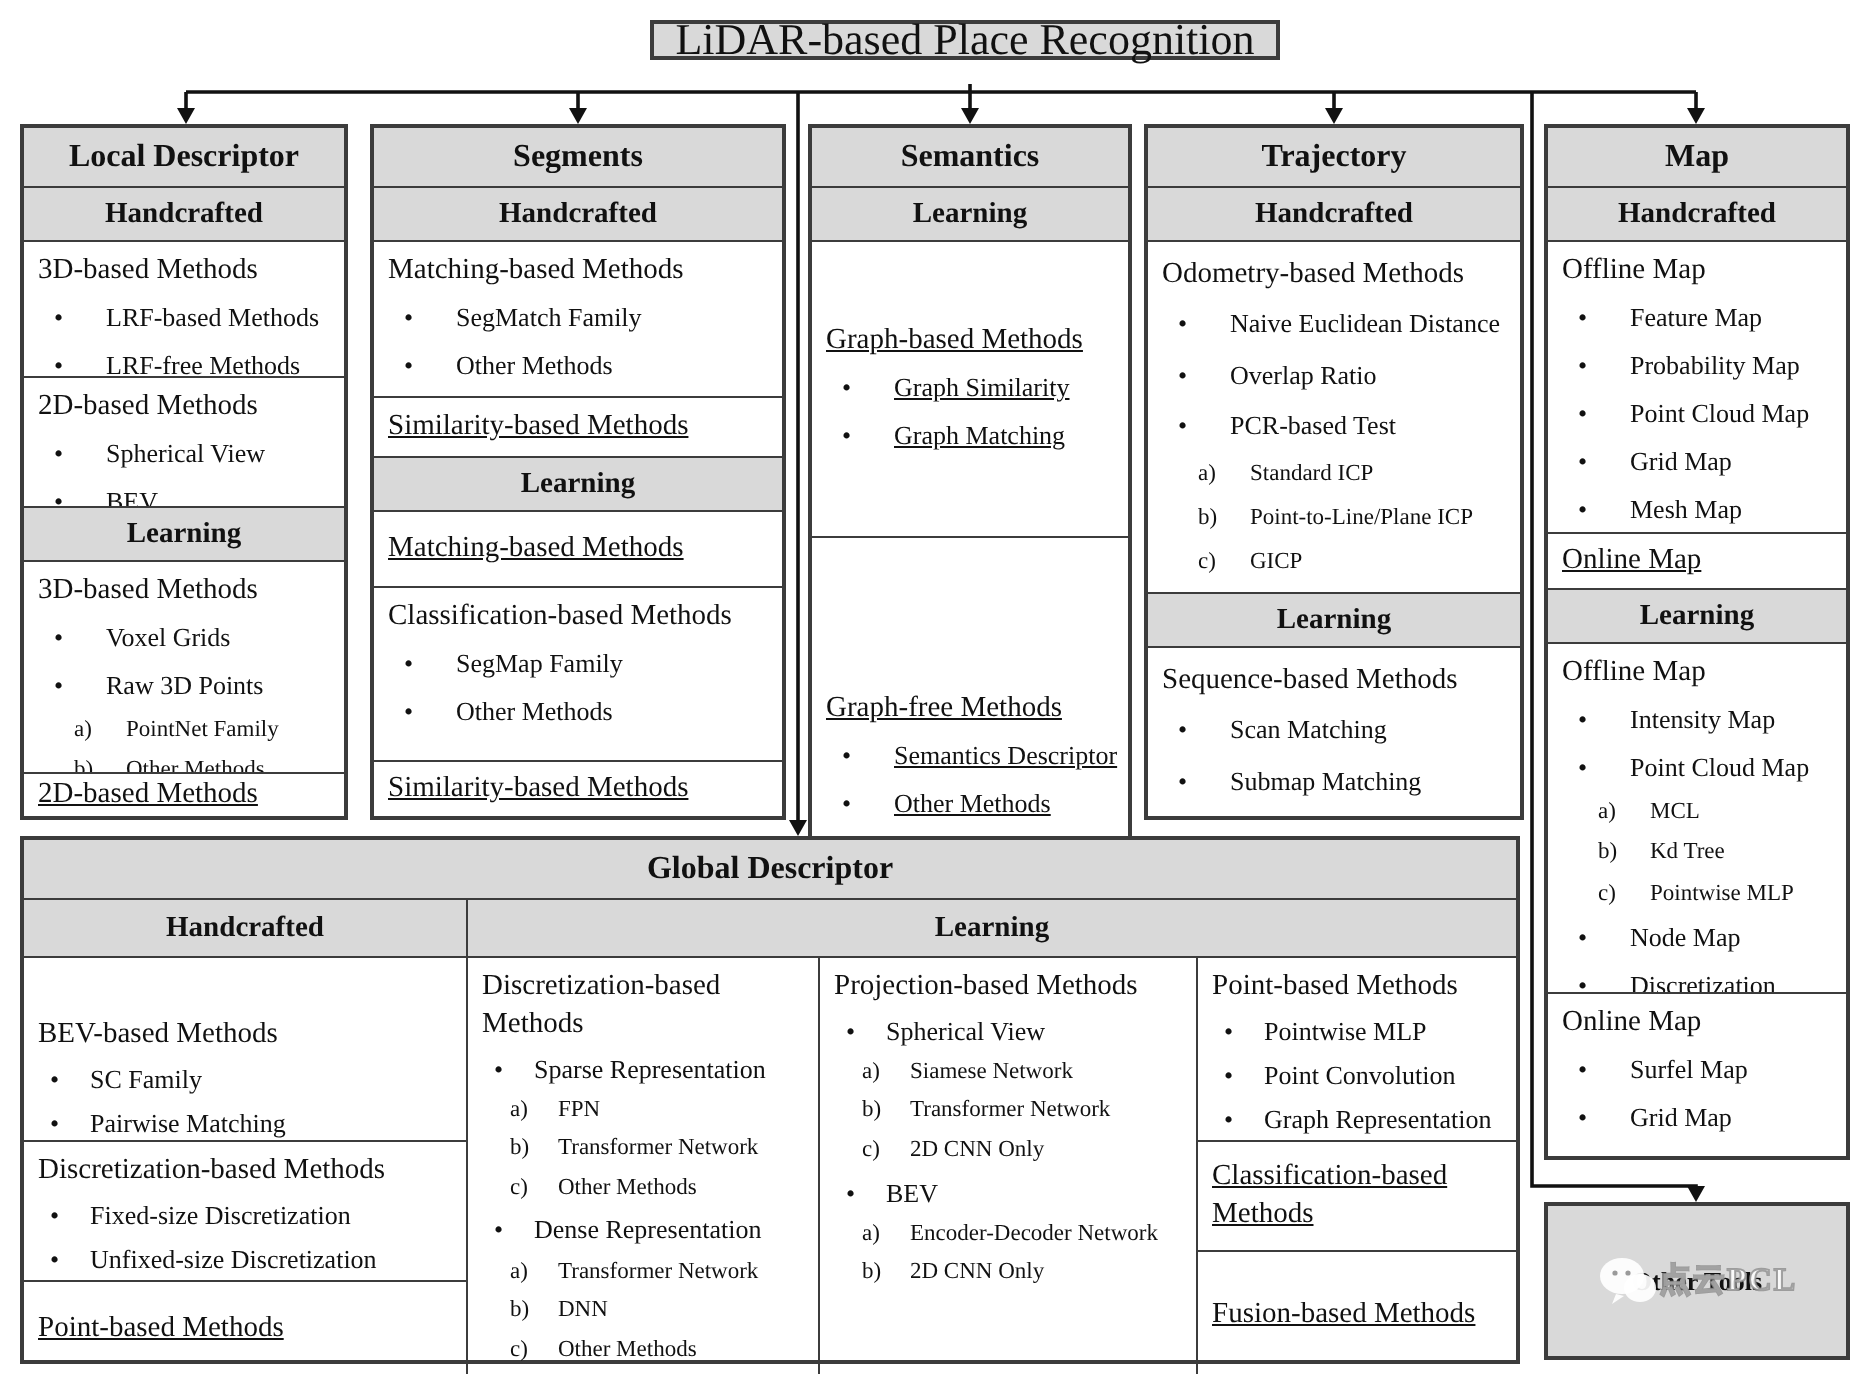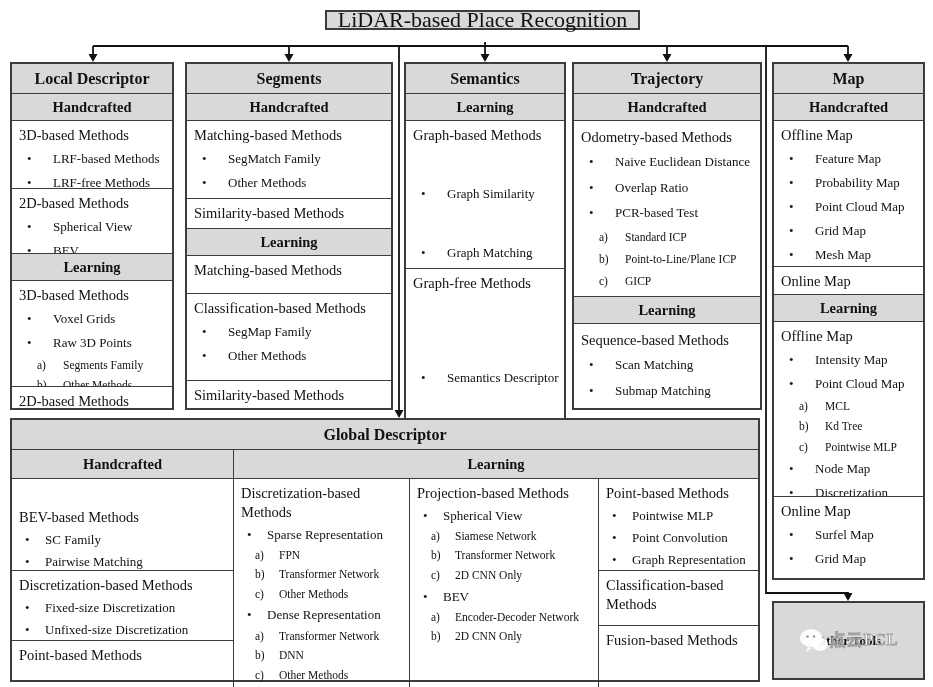--- a/index.html
+++ b/index.html
@@ -9,21 +9,21 @@
   .box{position:absolute;z-index:2;background:#fff;border:2px solid var(--line);box-sizing:border-box;
        display:flex;flex-direction:column;}
   .col-title{height:30px;flex:0 0 30px;background:var(--fill);display:flex;align-items:center;justify-content:center;
        font-weight:bold;font-size:16px;border-bottom:1.5px solid var(--line);box-sizing:border-box;}
   .sec{box-sizing:border-box;overflow:hidden;border-bottom:1.5px solid var(--line);}
   .sec:last-child{border-bottom:none;}
   .sec.grow{flex:1 1 auto;}
   .sec.header{background:var(--fill);display:flex;align-items:center;justify-content:center;
        font-weight:bold;font-size:14.5px;}
   .sec.block{display:flex;flex-direction:column;justify-content:flex-start;padding:3px 4px 3px 5px;}
-  .sec.block.vcenter{justify-content:space-between;}
+  .sec.block.vcenter{justify-content:center;text-decoration:underline;}
   .sec.block.spread{justify-content:space-evenly;}
   .blk-title{font-size:14.5px;line-height:1.3;padding:2px 0 2px 2px;}
   .item{position:relative;font-size:13px;line-height:1.85;padding-left:36px;}
   .item .m{position:absolute;left:10px;}
   .item.lettered{font-size:11.5px;line-height:1.78;padding-left:46px;}
   .item.lettered .m{left:20px;}
   .titlebox{position:absolute;z-index:2;left:325px;top:10px;width:315px;height:20px;background:var(--fill);
        border:2px solid var(--line);box-sizing:border-box;display:flex;align-items:center;justify-content:center;
        font-weight:normal;font-size:22px;}
   
@@ -93,21 +93,21 @@
         <div class="sec block" style="flex: 0 0 65px; height: 65px;">
           <div class="blk-title">2D-based Methods</div>
           <div class="item"><span class="m">•</span><span>Spherical View</span></div>
           <div class="item"><span class="m">•</span><span>BEV</span></div>
         </div>
         <div class="sec header" style="flex: 0 0 27px; height: 27px;">Learning</div>
         <div class="sec block" style="flex: 0 0 106px; height: 106px;">
           <div class="blk-title">3D-based Methods</div>
           <div class="item"><span class="m">•</span><span>Voxel Grids</span></div>
           <div class="item"><span class="m">•</span><span>Raw 3D Points</span></div>
-          <div class="item lettered"><span class="m">a)</span><span>Segments Family</span></div>
+          <div class="item lettered"><span class="m">a)</span><span>PointNet Family</span></div>
           <div class="item lettered"><span class="m">b)</span><span>Other Methods</span></div>
         </div>
         <div class="sec block grow vcenter">
           <div class="blk-title">2D-based Methods</div>
         </div>
       </div>
       <div class="box" style="left: 185px; top: 62px; width: 208px; height: 348px;">
         <div class="col-title">Segments</div>
         <div class="sec header" style="flex: 0 0 27px; height: 27px;">Handcrafted</div>
         <div class="sec block" style="flex: 0 0 78px; height: 78px;">

